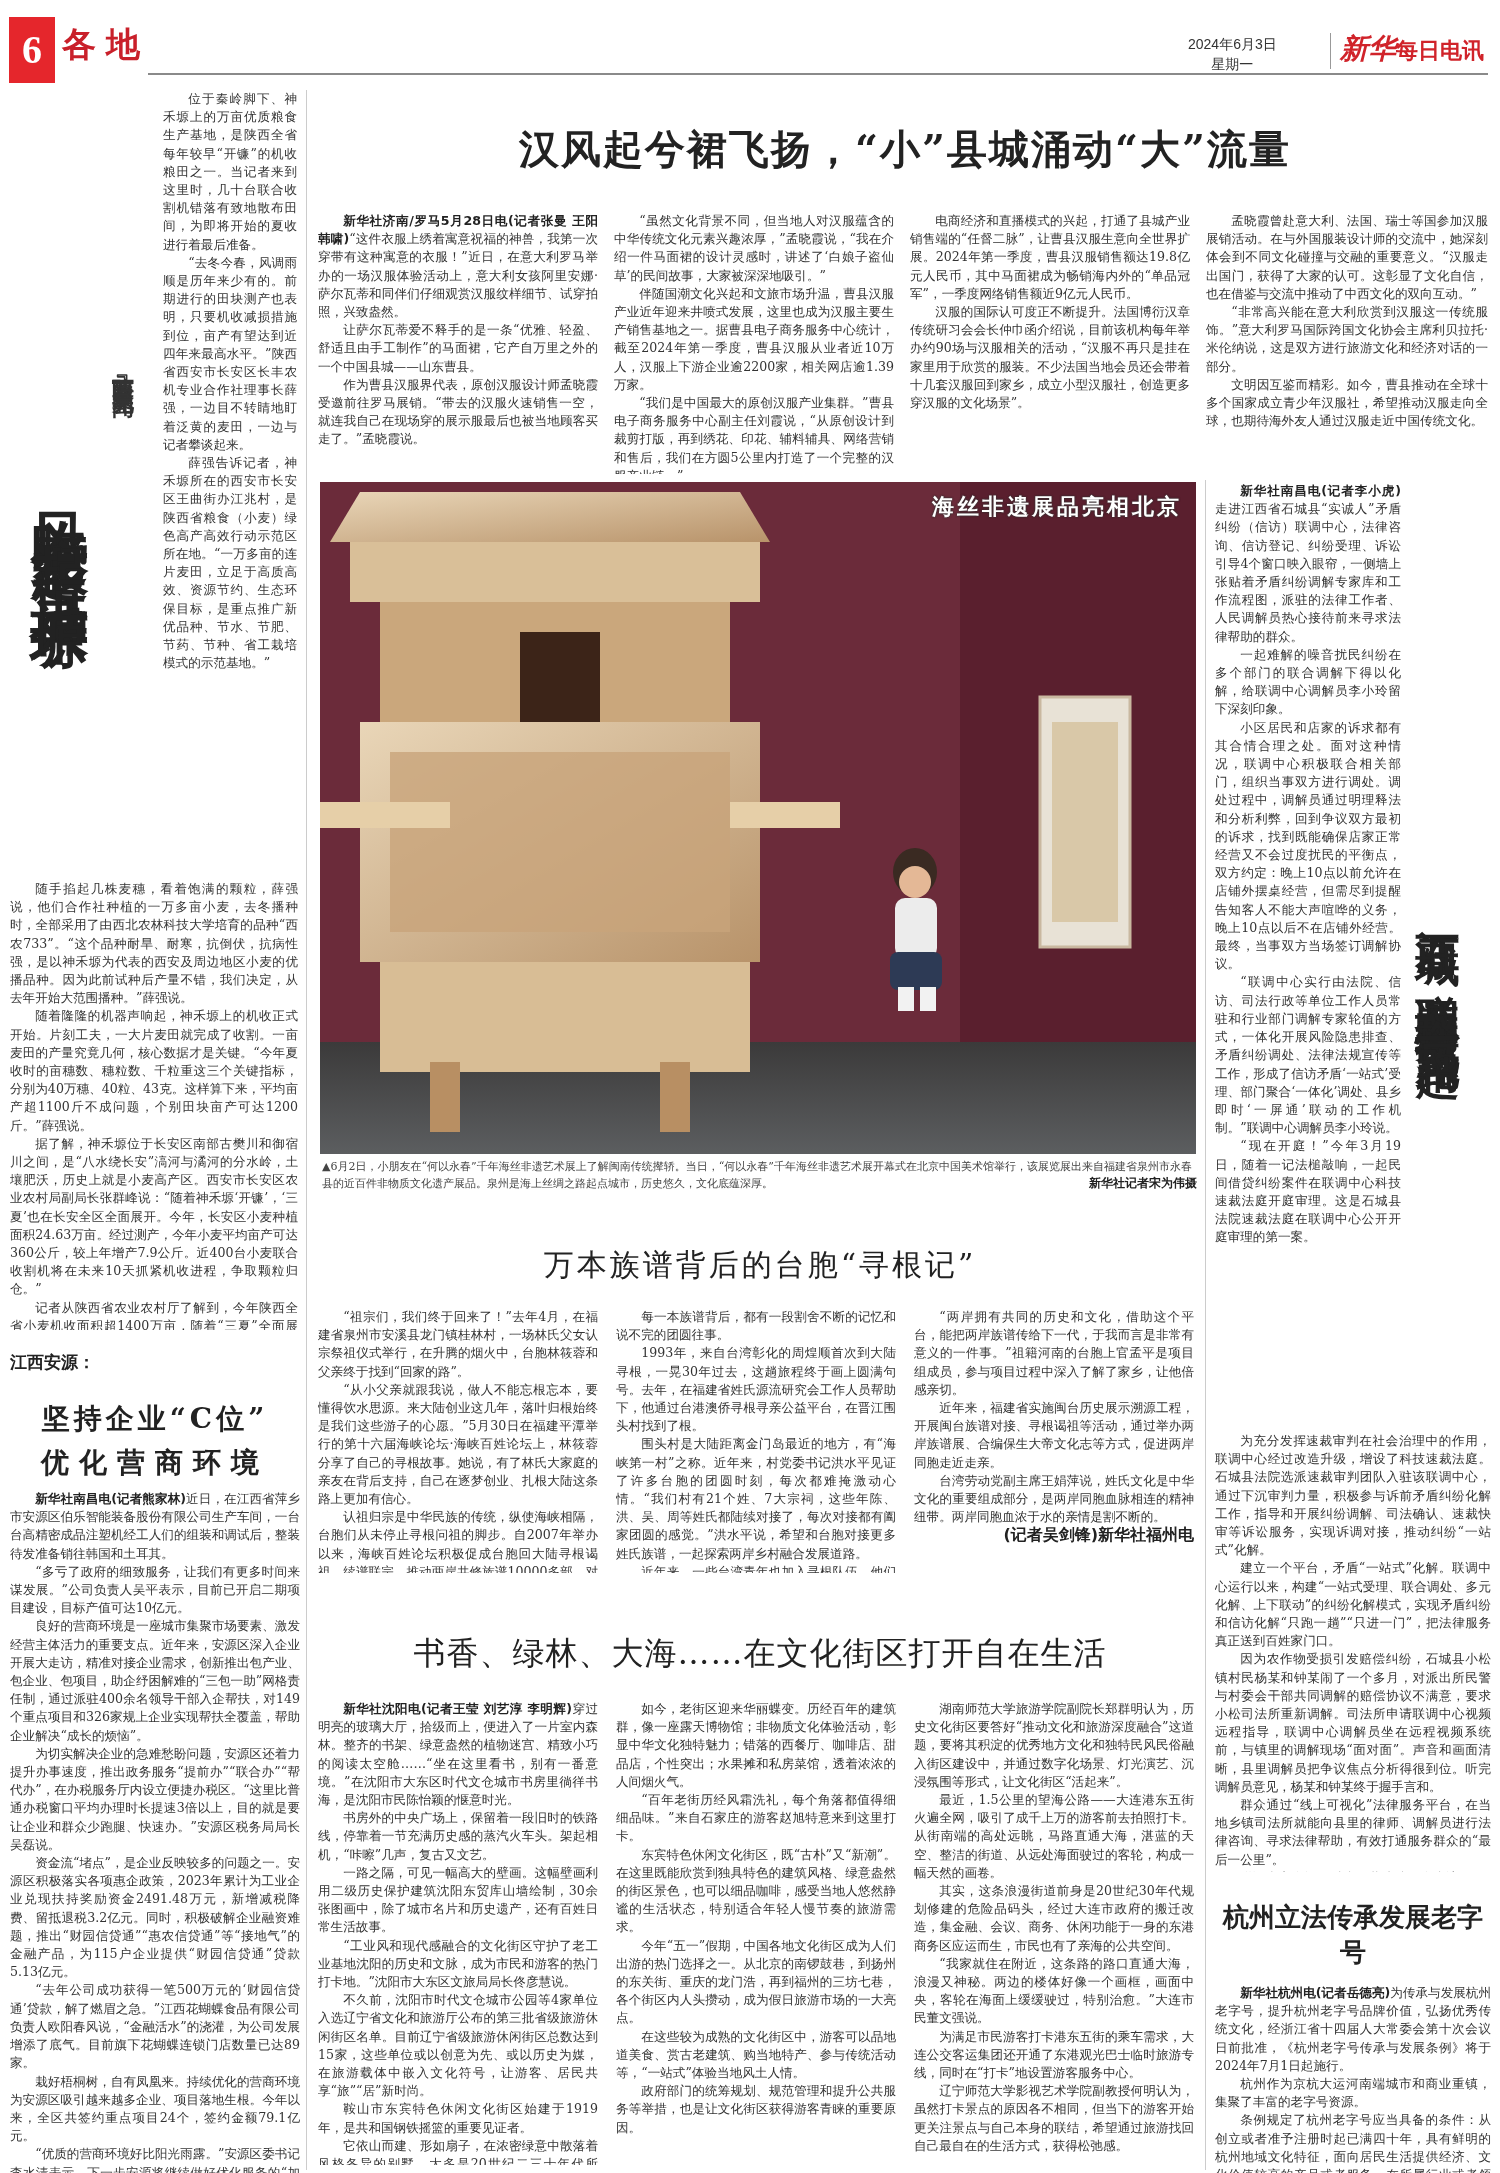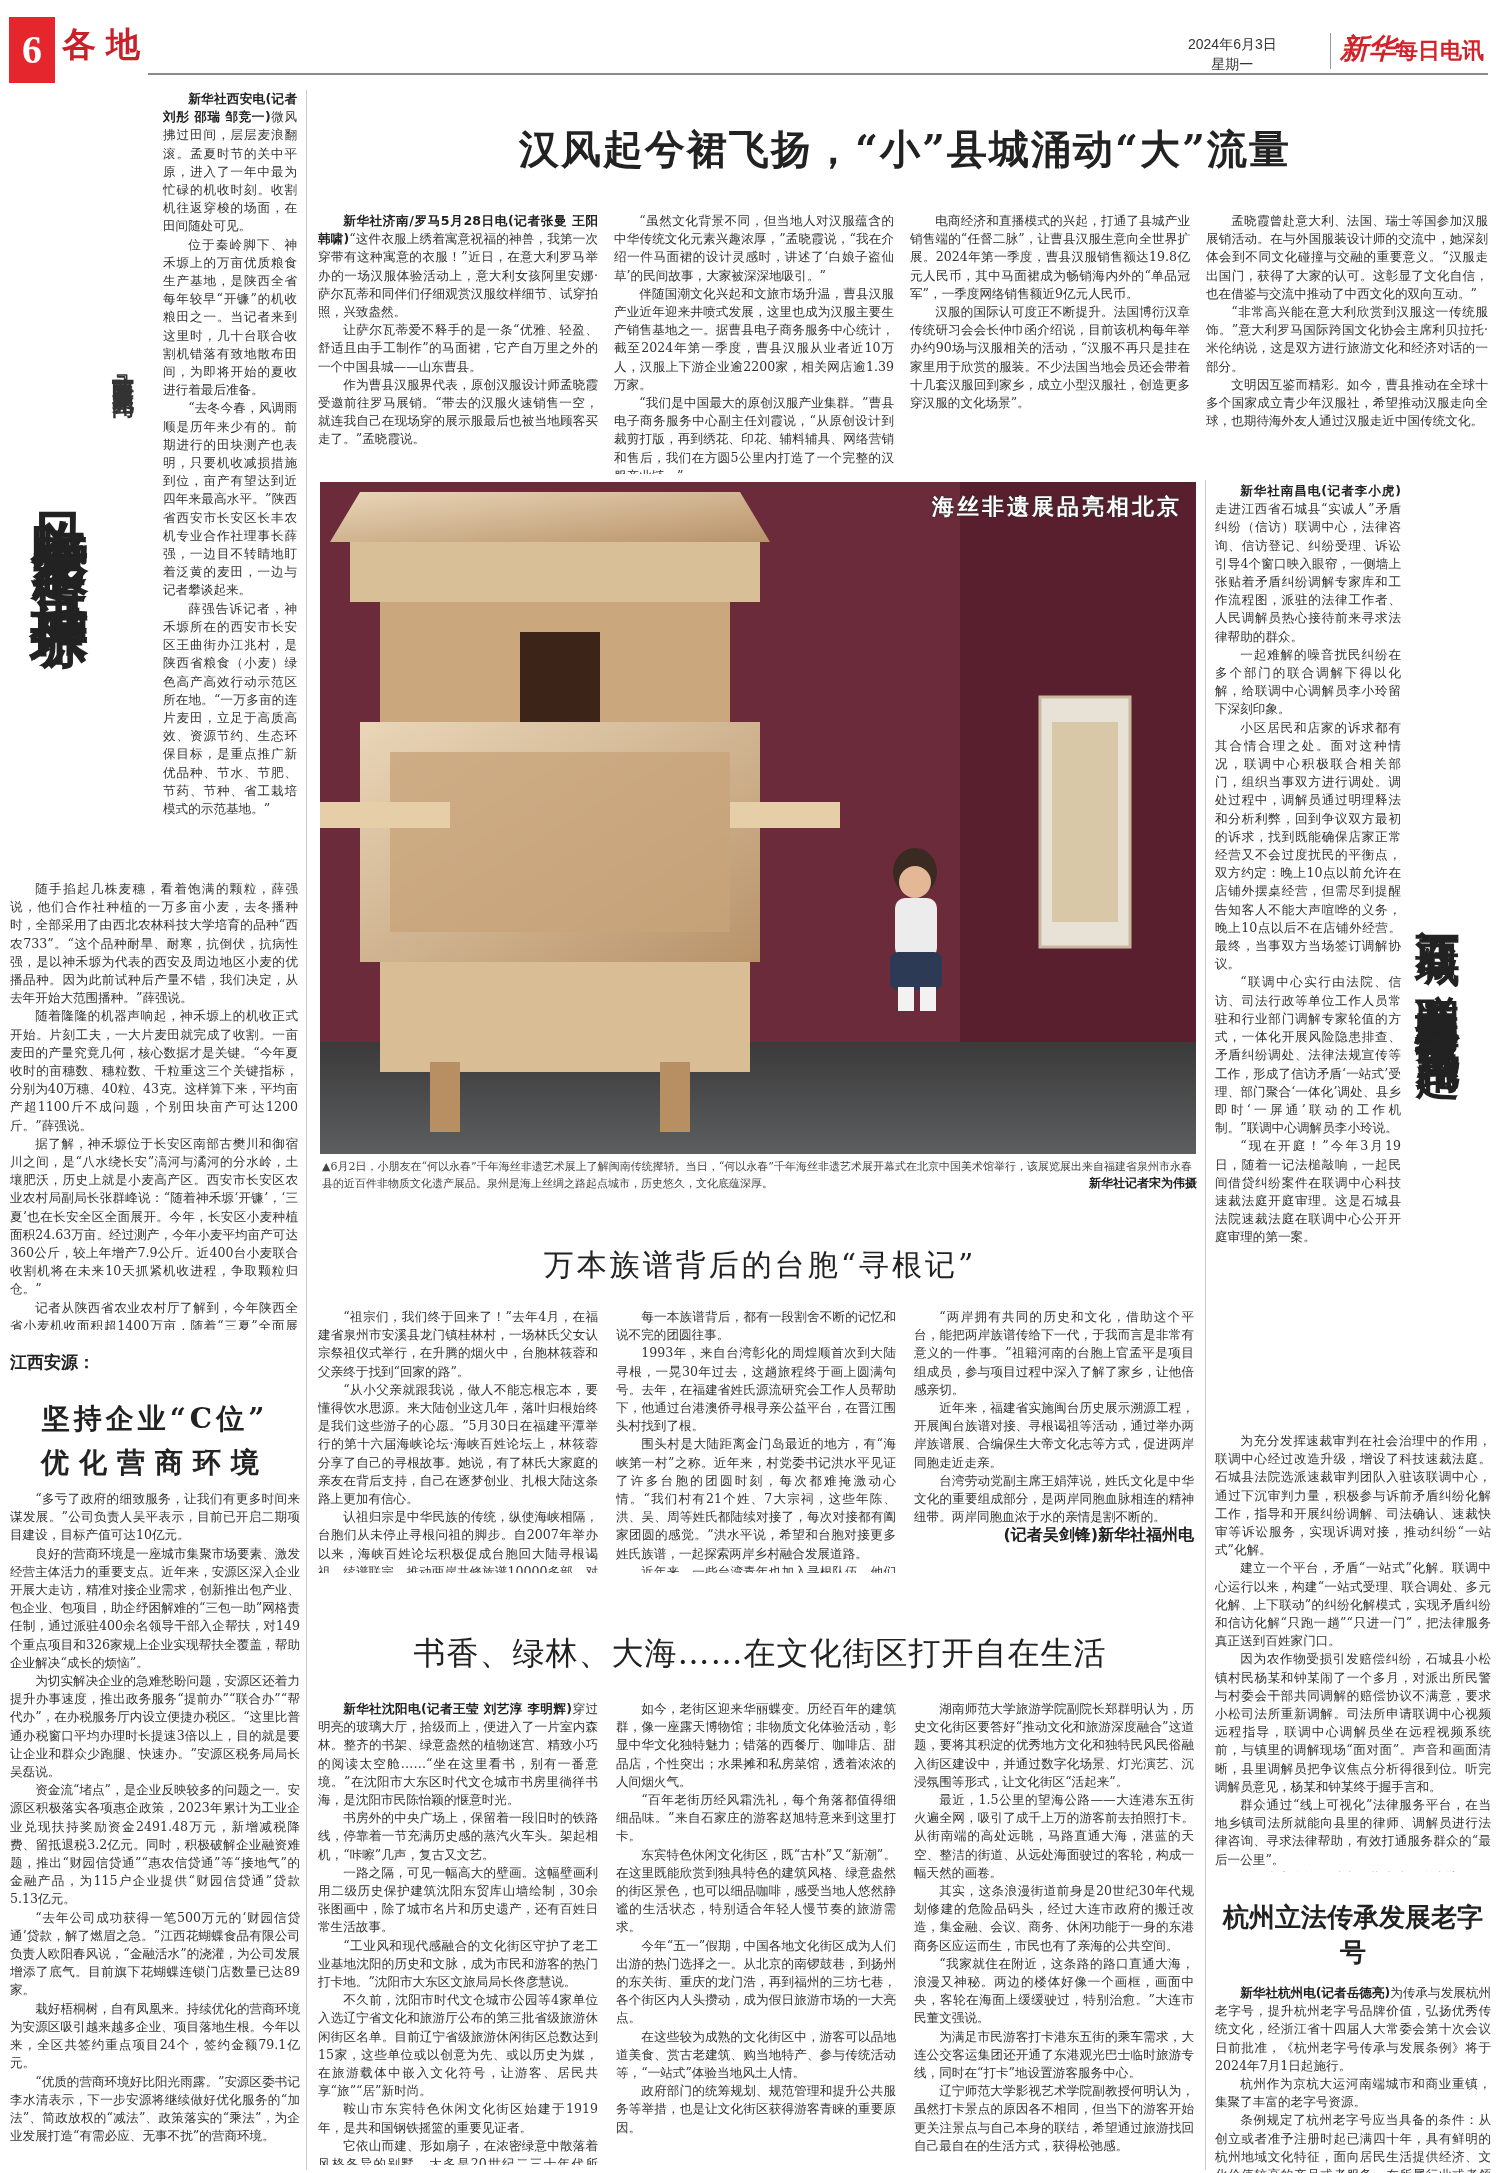--- a/index.html
+++ b/index.html
@@ -40,39 +40,39 @@
   <div class="abs vbar"></div>
   <div class="abs brand">
     <span style="font-style:italic">新华</span><small>每日电讯</small>
   </div>
 </div>
 
 <div class="abs" style="left:0;top:90px;width:310px;height:1240px;">
   <div class="abs vtitle headline" style="left:28px;top:40px;font-size:58px;line-height:64px;letter-spacing:8px;height:780px;">风吹麦浪起 再上神禾塬</div>
   <div class="abs vtitle" style="left:110px;top:270px;font-size:22px;line-height:26px;color:#333;font-family:'DejaVu Sans',sans-serif;letter-spacing:2px;">陕西西安『三夏』见闻</div>
   <div class="abs txt" style="left:163px;top:0;width:134px;">
-    <p class="lead"><span class="byline">新华社西安电(记者刘彤 邵瑞 邹竞一)</span><span>微风拂过田间，层层麦浪翻滚。孟夏时节的关中平原，进入了一年中最为忙碌的机收时刻。收割机往返穿梭的场面，在田间随处可见。</span></p>
     <p>位于秦岭脚下、神禾塬上的万亩优质粮食生产基地，是陕西全省每年较早“开镰”的机收粮田之一。当记者来到这里时，几十台联合收割机错落有致地散布田间，为即将开始的夏收进行着最后准备。</p>
     <p>“去冬今春，风调雨顺是历年来少有的。前期进行的田块测产也表明，只要机收减损措施到位，亩产有望达到近四年来最高水平。”陕西省西安市长安区长丰农机专业合作社理事长薛强，一边目不转睛地盯着泛黄的麦田，一边与记者攀谈起来。</p>
     <p>薛强告诉记者，神禾塬所在的西安市长安区王曲街办江兆村，是陕西省粮食（小麦）绿色高产高效行动示范区所在地。“一万多亩的连片麦田，立足于高质高效、资源节约、生态环保目标，是重点推广新优品种、节水、节肥、节药、节种、省工栽培模式的示范基地。”</p>
   </div>
   <div class="abs txt" style="left:10px;top:790px;width:288px;overflow:hidden;height:450px;">
     <p>随手掐起几株麦穗，看着饱满的颗粒，薛强说，他们合作社种植的一万多亩小麦，去冬播种时，全部采用了由西北农林科技大学培育的品种“西农733”。“这个品种耐旱、耐寒，抗倒伏，抗病性强，是以神禾塬为代表的西安及周边地区小麦的优播品种。因为此前试种后产量不错，我们决定，从去年开始大范围播种。”薛强说。</p>
     <p>随着隆隆的机器声响起，神禾塬上的机收正式开始。片刻工夫，一大片麦田就完成了收割。一亩麦田的产量究竟几何，核心数据才是关键。“今年夏收时的亩穗数、穗粒数、千粒重这三个关键指标，分别为40万穗、40粒、43克。这样算下来，平均亩产超1100斤不成问题，个别田块亩产可达1200斤。”薛强说。</p>
     <p>据了解，神禾塬位于长安区南部古樊川和御宿川之间，是“八水绕长安”滈河与潏河的分水岭，土壤肥沃，历史上就是小麦高产区。西安市长安区农业农村局副局长张群峰说：“随着神禾塬‘开镰’，‘三夏’也在长安全区全面展开。今年，长安区小麦种植面积24.63万亩。经过测产，今年小麦平均亩产可达360公斤，较上年增产7.9公斤。近400台小麦联合收割机将在未来10天抓紧机收进程，争取颗粒归仓。”</p>
     <p>记者从陕西省农业农村厅了解到，今年陕西全省小麦机收面积超1400万亩，随着“三夏”全面展开，陕西各夏粮主产区紧盯“收割、运输、晾晒”环节，将通过采取压降机收损失率、提早配套晾晒场地等举措，争取使小麦总产稳定在420万吨以上，确保夏粮丰产又丰收。</p>
   </div>
 </div>
 <div class="abs divider-v" style="left:306px;top:90px;height:2080px;"></div>
 
 <div class="abs" style="left:10px;top:1345px;width:290px;height:820px;">
   <div class="sans" style="font-size:17px;font-weight:bold;color:#222;margin-top:6px;">江西安源：</div>
   <div class="headline" style="font-size:28px;margin-top:26px;letter-spacing:4px;">坚持企业“C位”</div>
   <div class="headline" style="font-size:28px;margin-top:6px;letter-spacing:10px;">优化营商环境</div>
   <div class="txt" style="margin-top:8px;height:690px;overflow:hidden;">
+    <p class="lead"><span class="byline">新华社南昌电(记者熊家林)</span><span>近日，在江西省萍乡市安源区伯乐智能装备股份有限公司生产车间，一台台高精密成品注塑机经工人们的组装和调试后，整装待发准备销往韩国和土耳其。</span></p>
     <p>“多亏了政府的细致服务，让我们有更多时间来谋发展。”公司负责人吴平表示，目前已开启二期项目建设，目标产值可达10亿元。</p>
     <p>良好的营商环境是一座城市集聚市场要素、激发经营主体活力的重要支点。近年来，安源区深入企业开展大走访，精准对接企业需求，创新推出包产业、包企业、包项目，助企纾困解难的“三包一助”网格责任制，通过派驻400余名领导干部入企帮扶，对149个重点项目和326家规上企业实现帮扶全覆盖，帮助企业解决“成长的烦恼”。</p>
     <p>为切实解决企业的急难愁盼问题，安源区还着力提升办事速度，推出政务服务“提前办”“联合办”“帮代办”，在办税服务厅内设立便捷办税区。“这里比普通办税窗口平均办理时长提速3倍以上，目的就是要让企业和群众少跑腿、快速办。”安源区税务局局长吴磊说。</p>
     <p>资金流“堵点”，是企业反映较多的问题之一。安源区积极落实各项惠企政策，2023年累计为工业企业兑现扶持奖励资金2491.48万元，新增减税降费、留抵退税3.2亿元。同时，积极破解企业融资难题，推出“财园信贷通”“惠农信贷通”等“接地气”的金融产品，为115户企业提供“财园信贷通”贷款5.13亿元。</p>
     <p>“去年公司成功获得一笔500万元的‘财园信贷通’贷款，解了燃眉之急。”江西花蝴蝶食品有限公司负责人欧阳春风说，“金融活水”的浇灌，为公司发展增添了底气。目前旗下花蝴蝶连锁门店数量已达89家。</p>
     <p>栽好梧桐树，自有凤凰来。持续优化的营商环境为安源区吸引越来越多企业、项目落地生根。今年以来，全区共签约重点项目24个，签约金额79.1亿元。</p>
     <p>“优质的营商环境好比阳光雨露。”安源区委书记李水清表示，下一步安源将继续做好优化服务的“加法”、简政放权的“减法”、政策落实的“乘法”，为企业发展打造“有需必应、无事不扰”的营商环境。</p>
   </div>
 </div>
 

